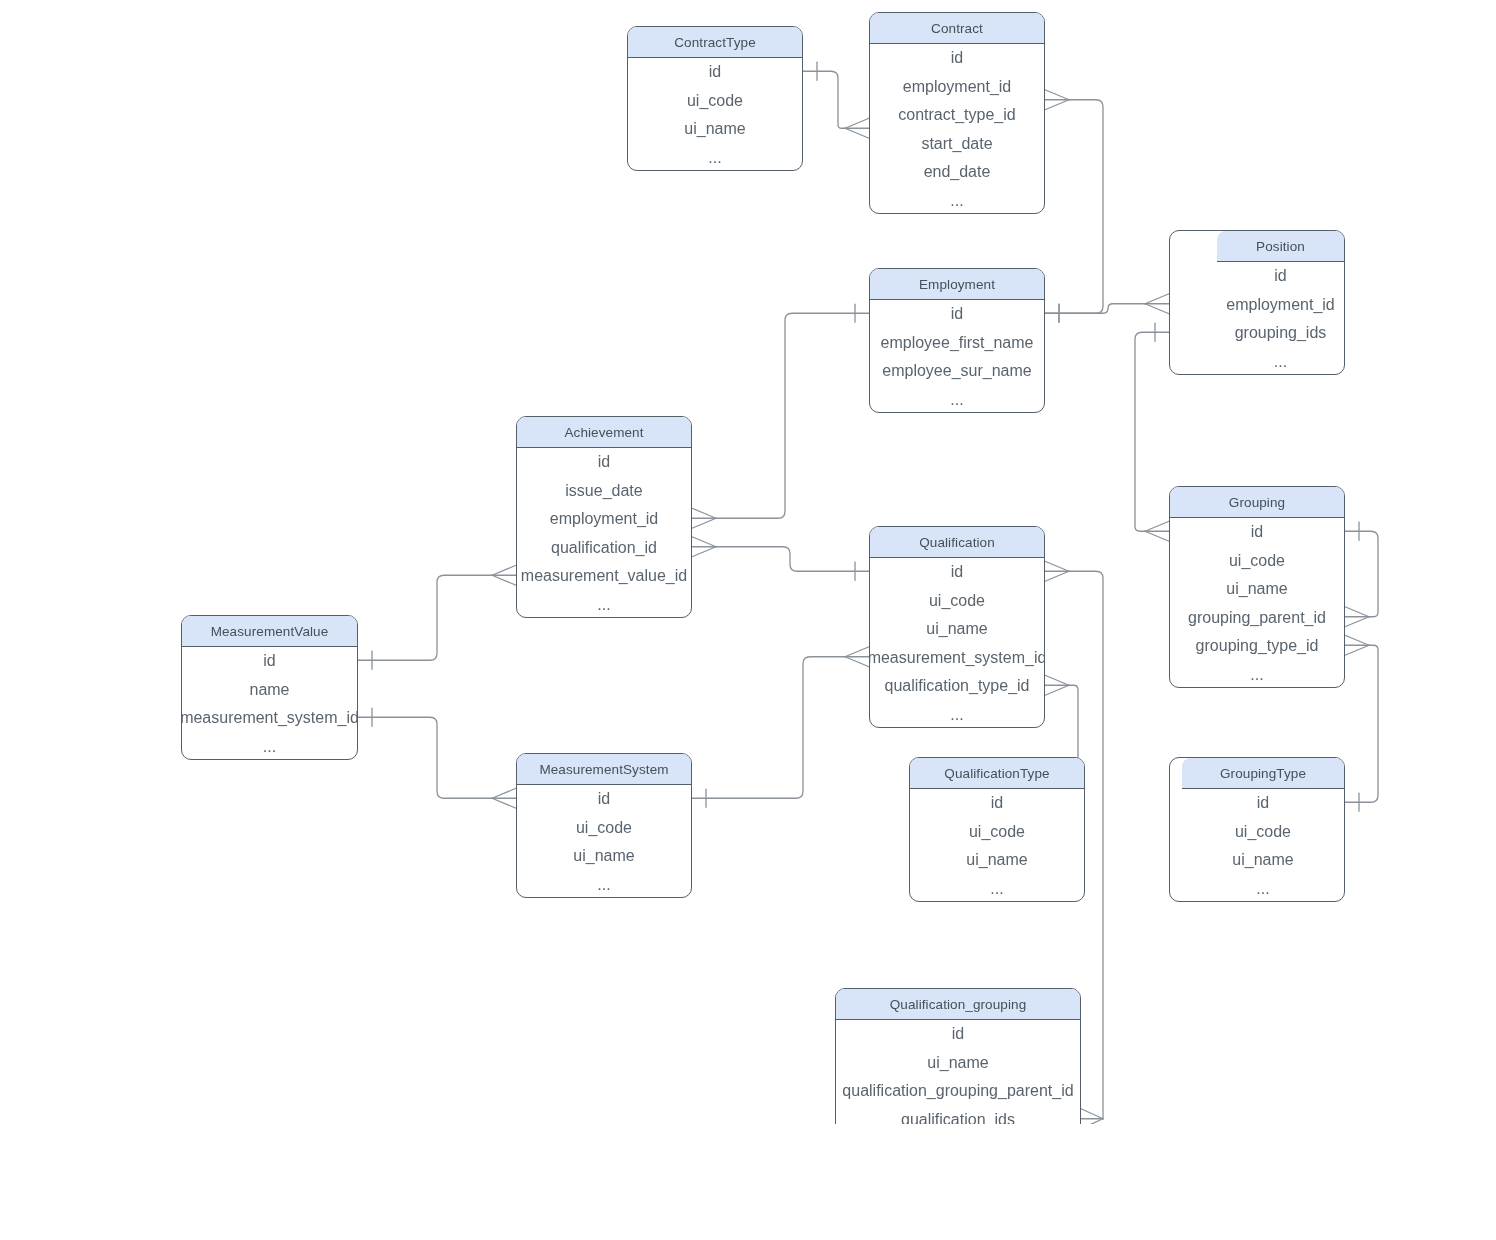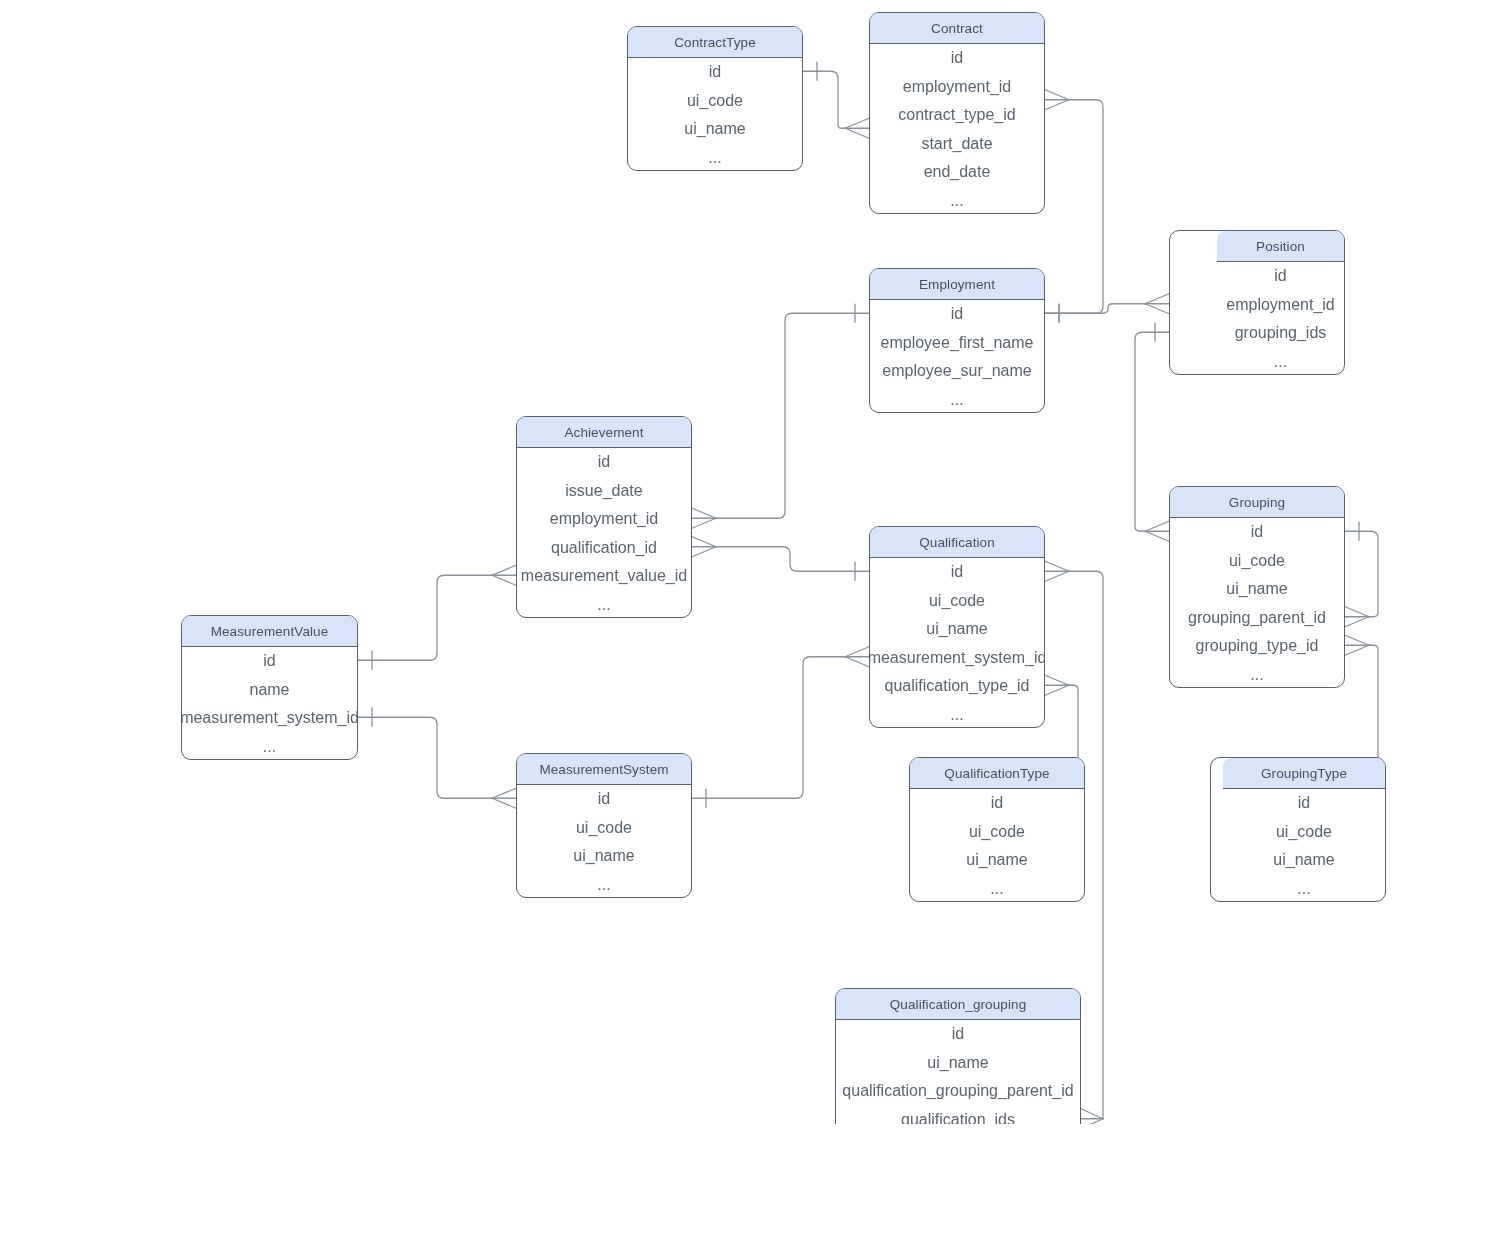--- a/index.html
+++ b/index.html
@@ -216,21 +216,21 @@
     </div>
     <div class="entity" style="left: 1169px; top: 486px; width: 176px; height: 202px;">
       <div class="entity-header">Grouping</div>
       <div class="entity-field">id</div>
       <div class="entity-field">ui_code</div>
       <div class="entity-field">ui_name</div>
       <div class="entity-field">grouping_parent_id</div>
       <div class="entity-field">grouping_type_id</div>
       <div class="entity-field">...</div>
     </div>
-    <div class="entity" style="left: 1210px; top: 757px; width: 176px; height: 145px; padding-left: 12px;">
+    <div class="entity" style="left: 1169px; top: 757px; width: 176px; height: 145px; padding-left: 12px;">
       <div class="entity-header">GroupingType</div>
       <div class="entity-field">id</div>
       <div class="entity-field">ui_code</div>
       <div class="entity-field">ui_name</div>
       <div class="entity-field">...</div>
     </div>
     <div class="entity" style="left: 835px; top: 988px; width: 246px; height: 173.5px;">
       <div class="entity-header">Qualification_grouping</div>
       <div class="entity-field">id</div>
       <div class="entity-field">ui_name</div>

